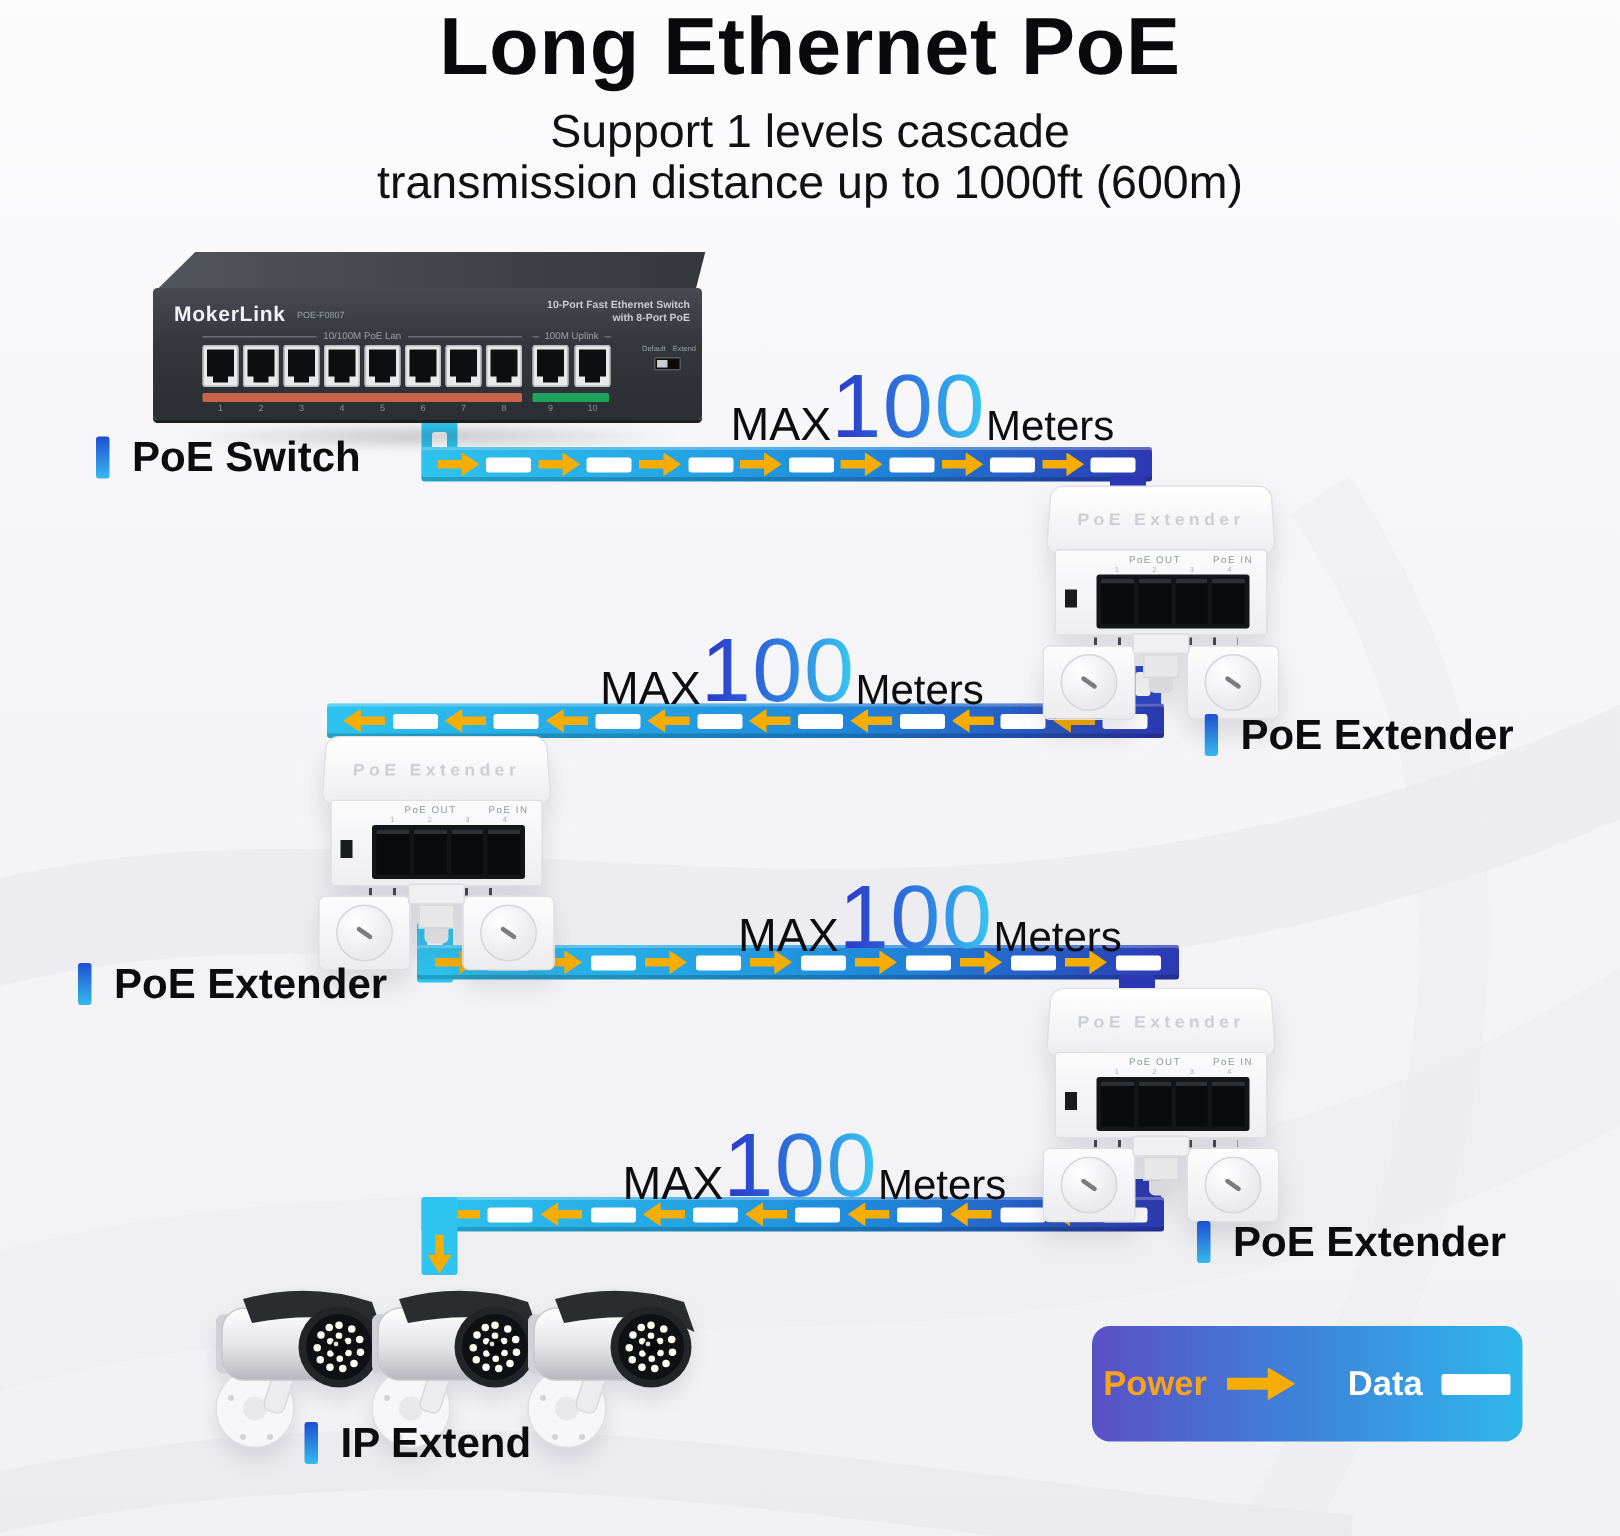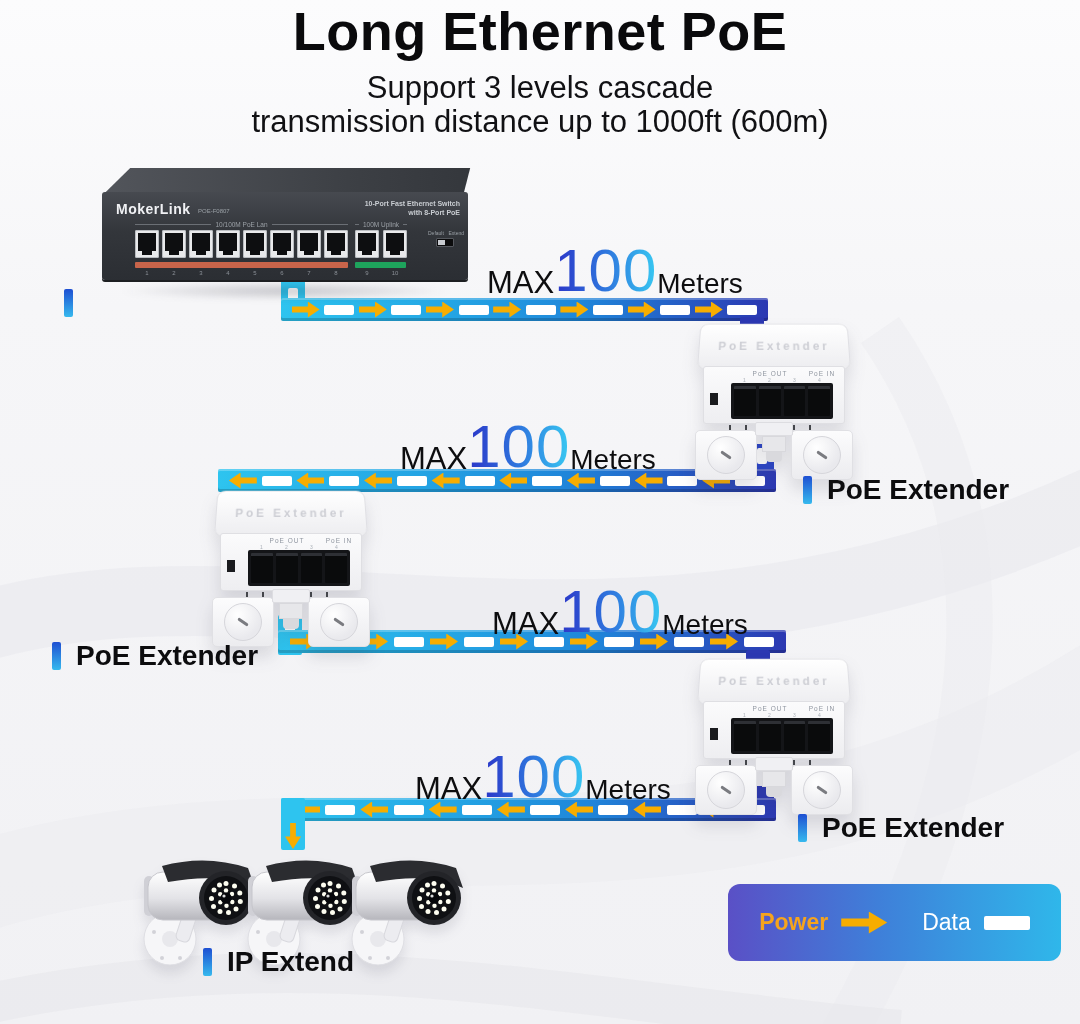--- a/index.html
+++ b/index.html
@@ -135,41 +135,41 @@
   .ext-gland .g2 { width:24px; height:16px; margin-left:7px; background:#e7e7ea;
     border:1px solid #d8d8dc; }
   .ext-gland .g3 { width:16px; height:10px; margin-left:11px; background:#d9d9dd;
     border-radius:0 0 4px 4px; }
 
   
   .camera-slot { position:absolute; width:122px; height:128px; z-index:3;
     filter:drop-shadow(0 8px 6px rgba(60,60,80,.12)); }
 
   
-  .legend { position:absolute; left:728px; top:884px; width:333px; height:77px; z-index:6;
+  .legend { position:absolute; left:728px; top:884px; width:287px; height:77px; z-index:6;
     border-radius:12px; display:flex; align-items:center; justify-content:center; gap:13px;
     background:linear-gradient(90deg,#5a50c6 0%,#3f7fd9 45%,#2fb7ea 100%); }
   .legend .pw { color:#f6a41d; font-size:23px; font-weight:700; }
-  .legend .dt { color:#ffffff; font-size:23px; font-weight:400; margin-left:22px; }
+  .legend .dt { color:#ffffff; font-size:23px; font-weight:700; margin-left:22px; }
   .legend .l-arrow { width:46px; height:22px; background:#f7ad00; flex:none;
     clip-path:polygon(0 32%,60% 32%,60% 0,100% 50%,60% 100%,60% 68%,0 68%); }
   .legend .l-dash { width:46px; height:14px; background:#ffffff; border-radius:2px; flex:none; }
 </style>
 </head>
 <body>
 
 <svg class="bg-svg" width="1080" height="1024" viewBox="0 0 1080 1024">
   <path d="M-60,640 C260,520 620,740 1140,480" stroke="#e8e8ec" stroke-width="70" fill="none" opacity="0.55"></path>
   <path d="M-60,900 C320,760 700,960 1140,660" stroke="#ebebef" stroke-width="90" fill="none" opacity="0.5"></path>
   <path d="M880,330 C1010,520 1000,760 840,1040" stroke="#ececf0" stroke-width="46" fill="none" opacity="0.5"></path>
   <path d="M-40,1010 C300,930 560,1000 900,1030" stroke="#e6e6ea" stroke-width="40" fill="none" opacity="0.5"></path>
 </svg>
 
 <div class="title">Long Ethernet PoE</div>
-<div class="subtitle sub1">Support 3 levels cascade</div>
+<div class="subtitle sub1">Support 1 levels cascade</div>
 <div class="subtitle sub2">transmission distance up to 1000ft (600m)</div>
 
 <div class="cable-v cv-cyan" style="left:281px;top:270px;height:50px;">
   <span class="v-dash" style="top:18px;height:20px;"></span>
 </div>
 <div class="cable-h" style="left:281px;top:298px;width:487px;">
     <span class="c-arrow right"></span>
     <span class="c-dash"></span>
     <span class="c-arrow right"></span>
     <span class="c-dash"></span>
@@ -548,20 +548,21 @@
         <circle cx="80.3" cy="60.3" r="2.2"></circle>
         <circle cx="80.2" cy="52.2" r="2.2"></circle>
     </g>
     <circle cx="86" cy="56" r="5.5" fill="#06070a"></circle>
     <circle cx="84" cy="54" r="1.6" fill="#ffffff" opacity="0.85"></circle>
   </svg>
 </div>
 
 <div class="caption" style="left:64px;top:289px;">
   <span class="bar"></span>
+  <span class="txt">PoE Switch</span>
 </div>
 <div class="caption" style="left:803px;top:474px;">
   <span class="bar"></span>
   <span class="txt">PoE Extender</span>
 </div>
 <div class="caption" style="left:52px;top:640px;">
   <span class="bar"></span>
   <span class="txt">PoE Extender</span>
 </div>
 <div class="caption" style="left:798px;top:812px;">

